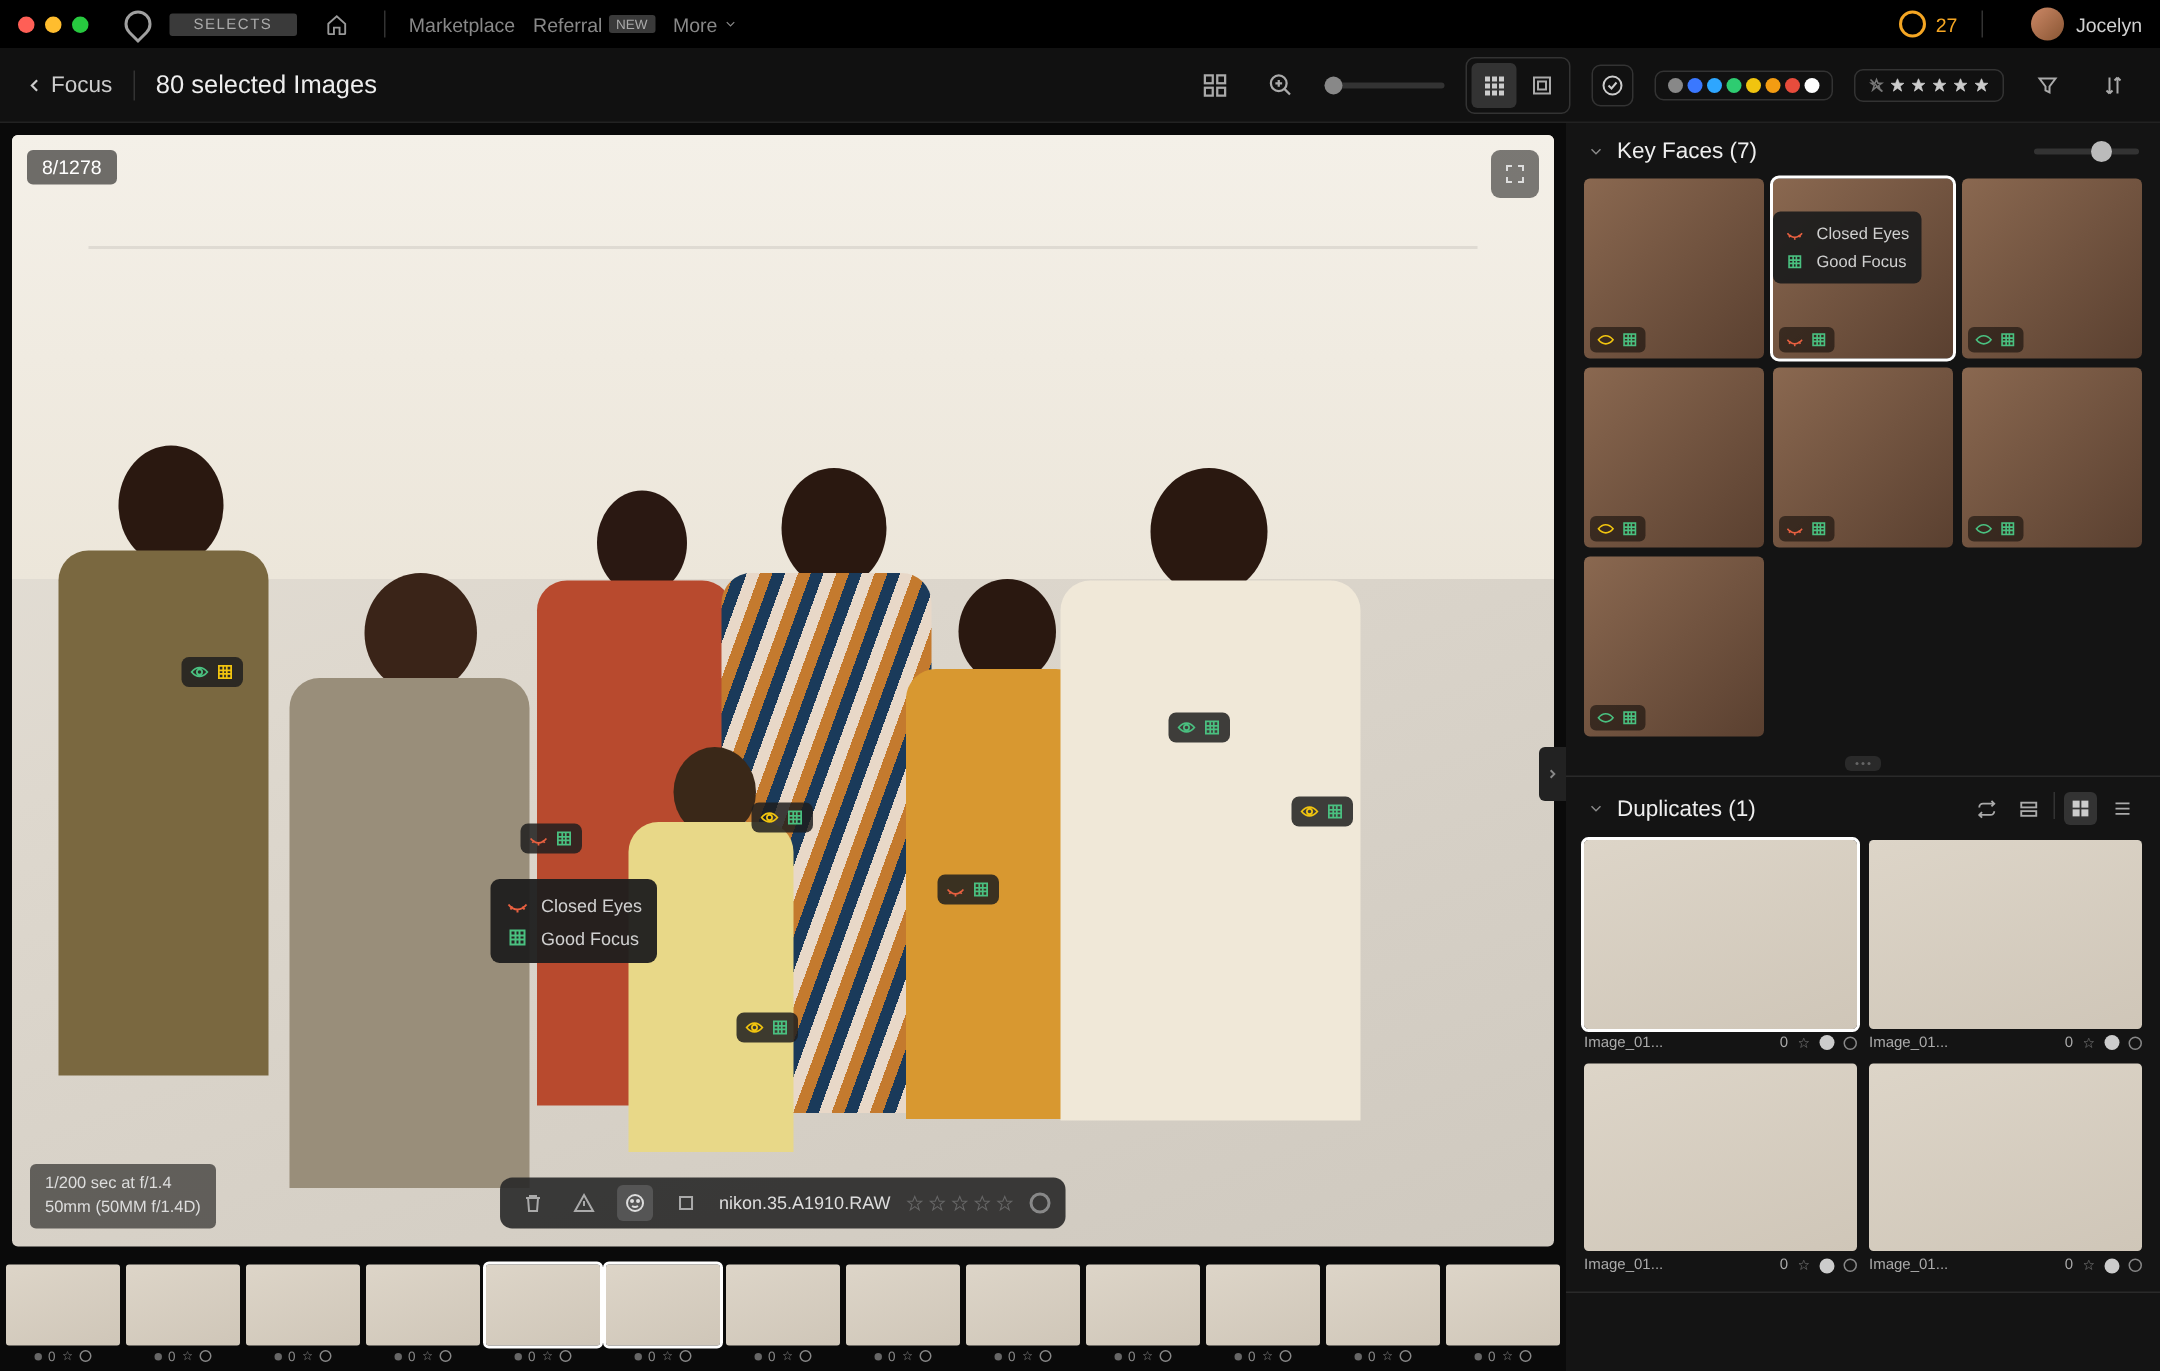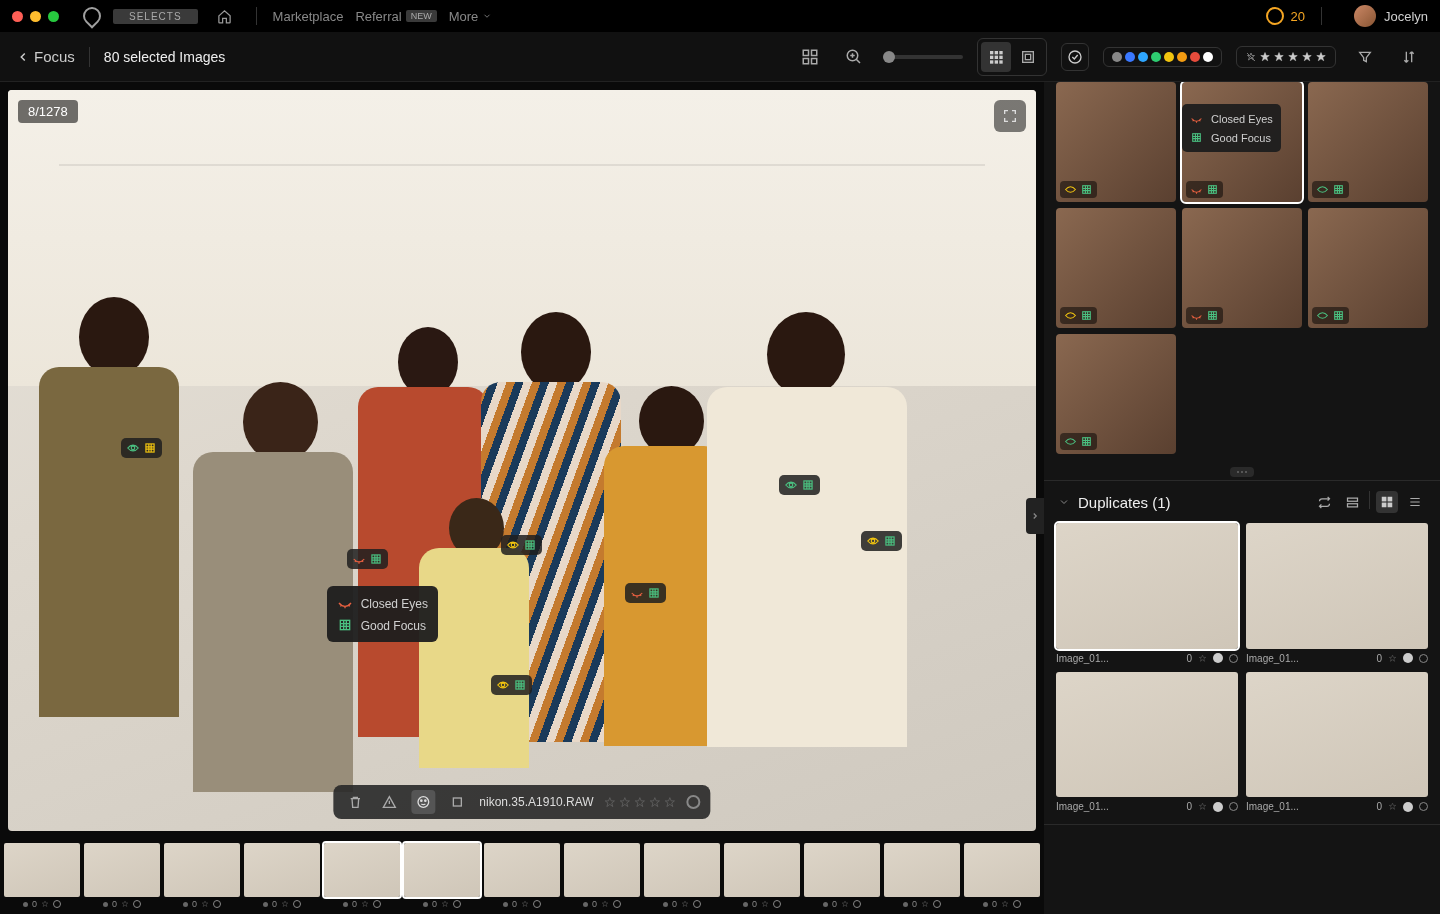--- a/index.html
+++ b/index.html
@@ -43,21 +43,21 @@
   height: 50px;
   background: #111;
   display: flex;
   align-items: center;
   padding: 0 16px;
   gap: 14px;
   border-bottom: 1px solid #222;
 }
 .back { display: flex; align-items: center; gap: 4px; color: #ccc; font-size: 15px; cursor: pointer; }
 .toolbar-divider { width: 1px; height: 20px; background: #333; }
-.selected-label { color: #eee; font-size: 14px; font-weight: 500; }
+.selected-label { color: #eee; font-size: 17px; font-weight: 500; }
 .toolbar-spacer { flex: 1; }
 .tool-btn { width: 30px; height: 30px; display: flex; align-items: center; justify-content: center; color: #aaa; cursor: pointer; border-radius: 4px; }
 .slider-mini { width: 80px; height: 4px; background: #333; border-radius: 2px; position: relative; }
 .slider-mini::before { content: ''; position: absolute; left: 0; top: -4px; width: 12px; height: 12px; background: #888; border-radius: 50%; }
 .tool-group { display: flex; align-items: center; gap: 2px; padding: 3px; border: 1px solid #333; border-radius: 6px; }
 .tool-group .tool-btn.active { background: #333; }
 .color-dots { display: flex; gap: 3px; align-items: center; padding: 4px 8px; border: 1px solid #333; border-radius: 6px; }
 .color-dot { width: 10px; height: 10px; border-radius: 50%; }
 .stars-strip { display:flex; gap:2px; align-items:center; padding: 4px 8px; border:1px solid #333; border-radius:6px; }
 .slider-zoom { width: 70px; height: 4px; background: #333; border-radius: 2px; position: relative; margin-left: 8px; }
@@ -212,21 +212,21 @@
   </div>
   <div class="topnav-link">
     <span>More</span>
     <svg width="10" height="10" viewBox="0 0 24 24" fill="none" stroke="#888" stroke-width="2">
         <path d="M6 9l6 6 6-6"></path>
       </svg>
   </div>
   <div class="topbar-spacer"></div>
   <div class="credit">
     <div class="credit-ring"></div>
-    <span>20</span>
+    <span>27</span>
   </div>
   <div class="topnav-divider"></div>
   <div class="user">
     <div class="avatar"></div>
     <span>Jocelyn</span>
   </div>
 </div>
 
 <div class="toolbar">
   <div class="back">
@@ -479,20 +479,24 @@
           <span class="mi">
               <svg width="16" height="16" viewBox="0 0 24 24" fill="none" stroke="#4ac080" stroke-width="2">
                 <rect x="5" y="5" width="14" height="14"></rect>
                 <path d="M5 10h14M5 14h14M10 5v14M14 5v14"></path>
               </svg>
             </span>
           <span>Good Focus</span>
         </div>
       </div>
 
+      <div class="exif">
+        <div>1/200 sec at f/1.4</div>
+        <div>50mm (50MM f/1.4D)</div>
+      </div>
 
       <div class="actionbar">
         <div class="ab-btn">
             <svg width="16" height="16" viewBox="0 0 24 24" fill="none" stroke="#aaa" stroke-width="2">
               <path d="M5 7h14M9 7V5h6v2M7 7l1 13h8l1-13"></path>
             </svg>
           </div>
         <div class="ab-btn">
             <svg width="16" height="16" viewBox="0 0 24 24" fill="none" stroke="#aaa" stroke-width="2">
               <path d="M12 4l9 16H3zM12 10v5M12 18h.01"></path>
@@ -681,20 +685,27 @@
               <path d="M12 3l2.5 6h6l-5 4 2 6.5-5.5-4-5.5 4 2-6.5-5-4h6z"></path>
             </svg>
             <span class="ring"></span>
           </div>
         </div>
       </div>
   </div>
 
   <div class="sidebar">
     <div class="panel">
+      <div class="panel-header">
+        <svg class="chev" width="12" height="12" viewBox="0 0 24 24" fill="none" stroke="#888" stroke-width="2">
+            <path d="M6 9l6 6 6-6"></path>
+          </svg>
+        <span class="panel-title">Key Faces (7)</span>
+        <div class="slider-zoom"></div>
+      </div>
       <div class="key-faces-grid" id="key-faces-grid">
           <div class="face-thumb">
             <div class="markers">
               <span>
                 <svg width="13" height="13" viewBox="0 0 24 24" fill="none" stroke="#f1c40f" stroke-width="2">
                   <path d="M3 12q4-5 9-5t9 5q-4 5-9 5t-9-5z"></path>
                 </svg>
               </span>
               <span>
                 <svg width="13" height="13" viewBox="0 0 24 24" fill="none" stroke="#4ac080" stroke-width="2">

